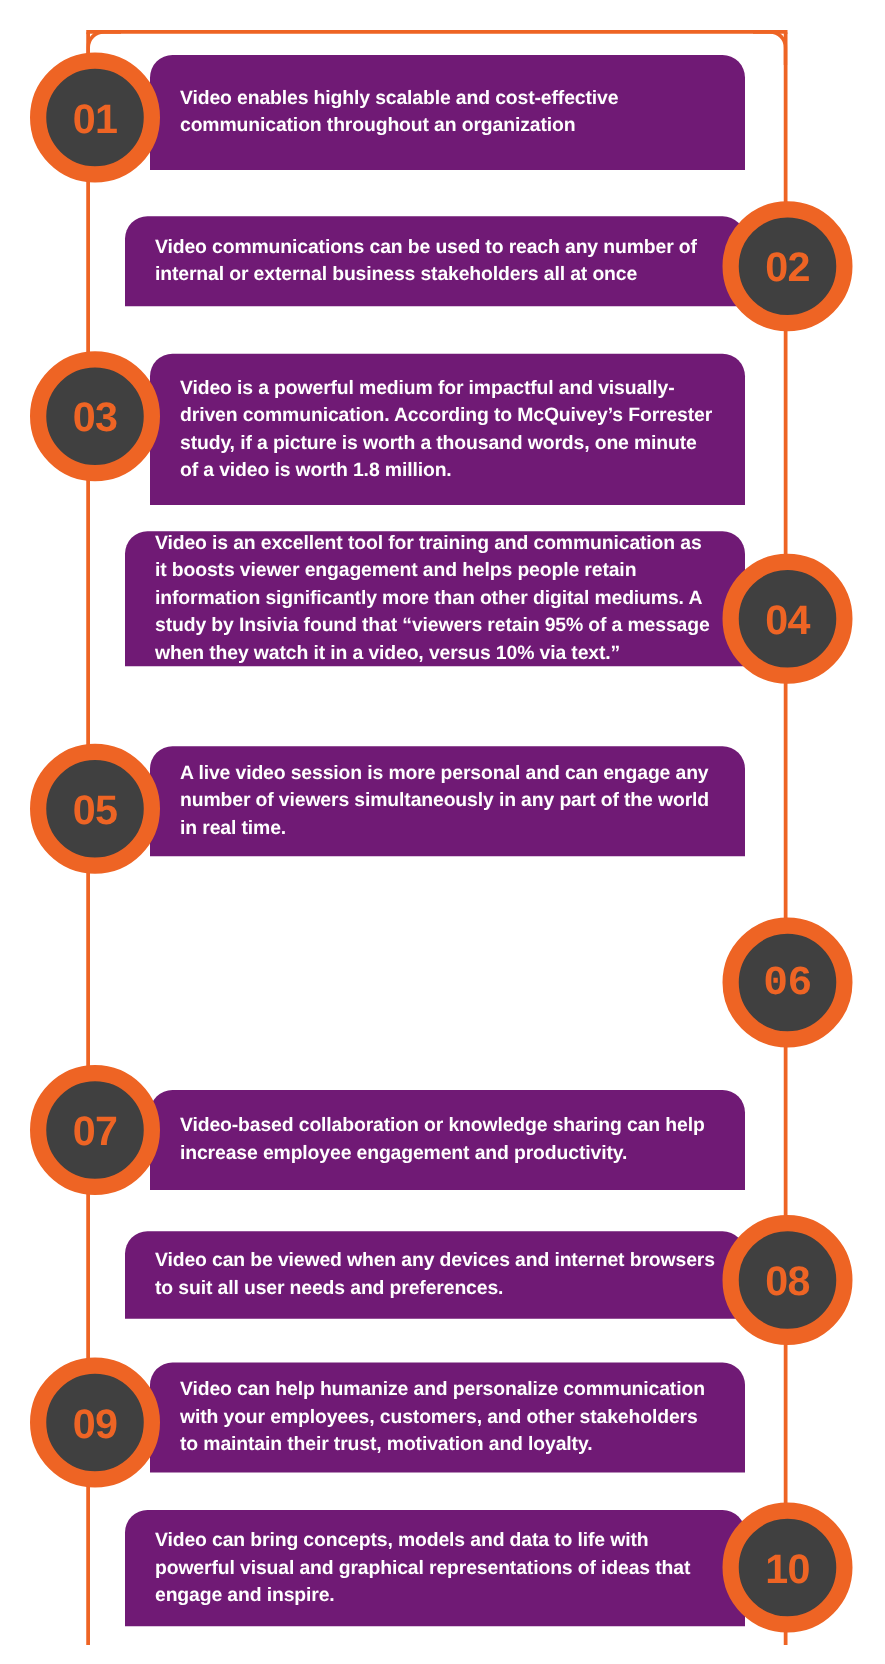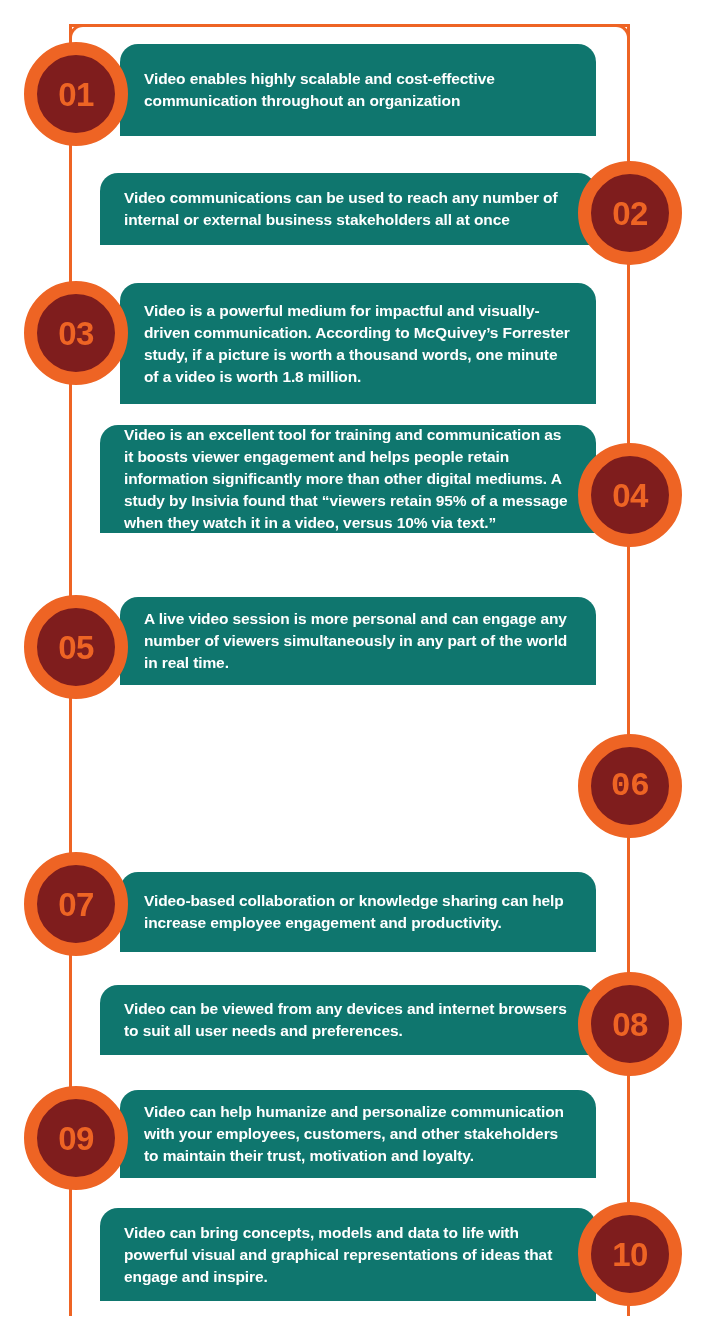--- a/index.html
+++ b/index.html
@@ -66,21 +66,21 @@
   
   .row {
     position: absolute;
     left: 0;
     width: 708px;
   }
 
   
   .box {
     position: absolute;
-    background: #0f766e;
+    background: #701a75;
     border-radius: 18px 18px 0 0;
     box-sizing: border-box;
     padding: 16px 22px 16px 24px;
     display: flex;
     align-items: center;
   }
   .box.left-anchor  { left: 120px; width: 476px; }
   .box.right-anchor { left: 100px; width: 496px; }
 
   .box-text {
@@ -90,21 +90,21 @@
     line-height: 1.42;
     letter-spacing: -0.1px;
   }
 
   
   .circle {
     position: absolute;
     width: 104px;
     height: 104px;
     border-radius: 50%;
-    background: #7f1d1d;
+    background: #404040;
     border: 13px solid #ee6424;
     box-sizing: border-box;
     display: flex;
     align-items: center;
     justify-content: center;
     z-index: 5;
   }
   .circle.side-left  { left: 24px; }
   .circle.side-right { left: 578px; }
   .circle-number {
@@ -181,21 +181,21 @@
     <div class="box left-anchor" style="top:12px;height:80px;">
       <div class="box-text">Video-based collaboration or knowledge sharing can help increase employee engagement and productivity.</div>
     </div>
     <div class="circle side-left" style="top:-8px;">
       <span class="circle-number">07</span>
     </div>
   </div>
 
   <div class="row" style="top:985px;height:78px;">
     <div class="box right-anchor" style="top:0;height:70px;">
-      <div class="box-text">Video can be viewed from any devices and internet browsers to suit all user needs and preferences.</div>
+      <div class="box-text">Video can be viewed when any devices and internet browsers to suit all user needs and preferences.</div>
     </div>
     <div class="circle side-right" style="top:-13px;">
       <span class="circle-number">08</span>
     </div>
   </div>
 
   <div class="row" style="top:1090px;height:95px;">
     <div class="box left-anchor" style="top:0;height:88px;">
       <div class="box-text">Video can help humanize and personalize communication with your employees, customers, and other stakeholders to maintain their trust, motivation and loyalty.</div>
     </div>

